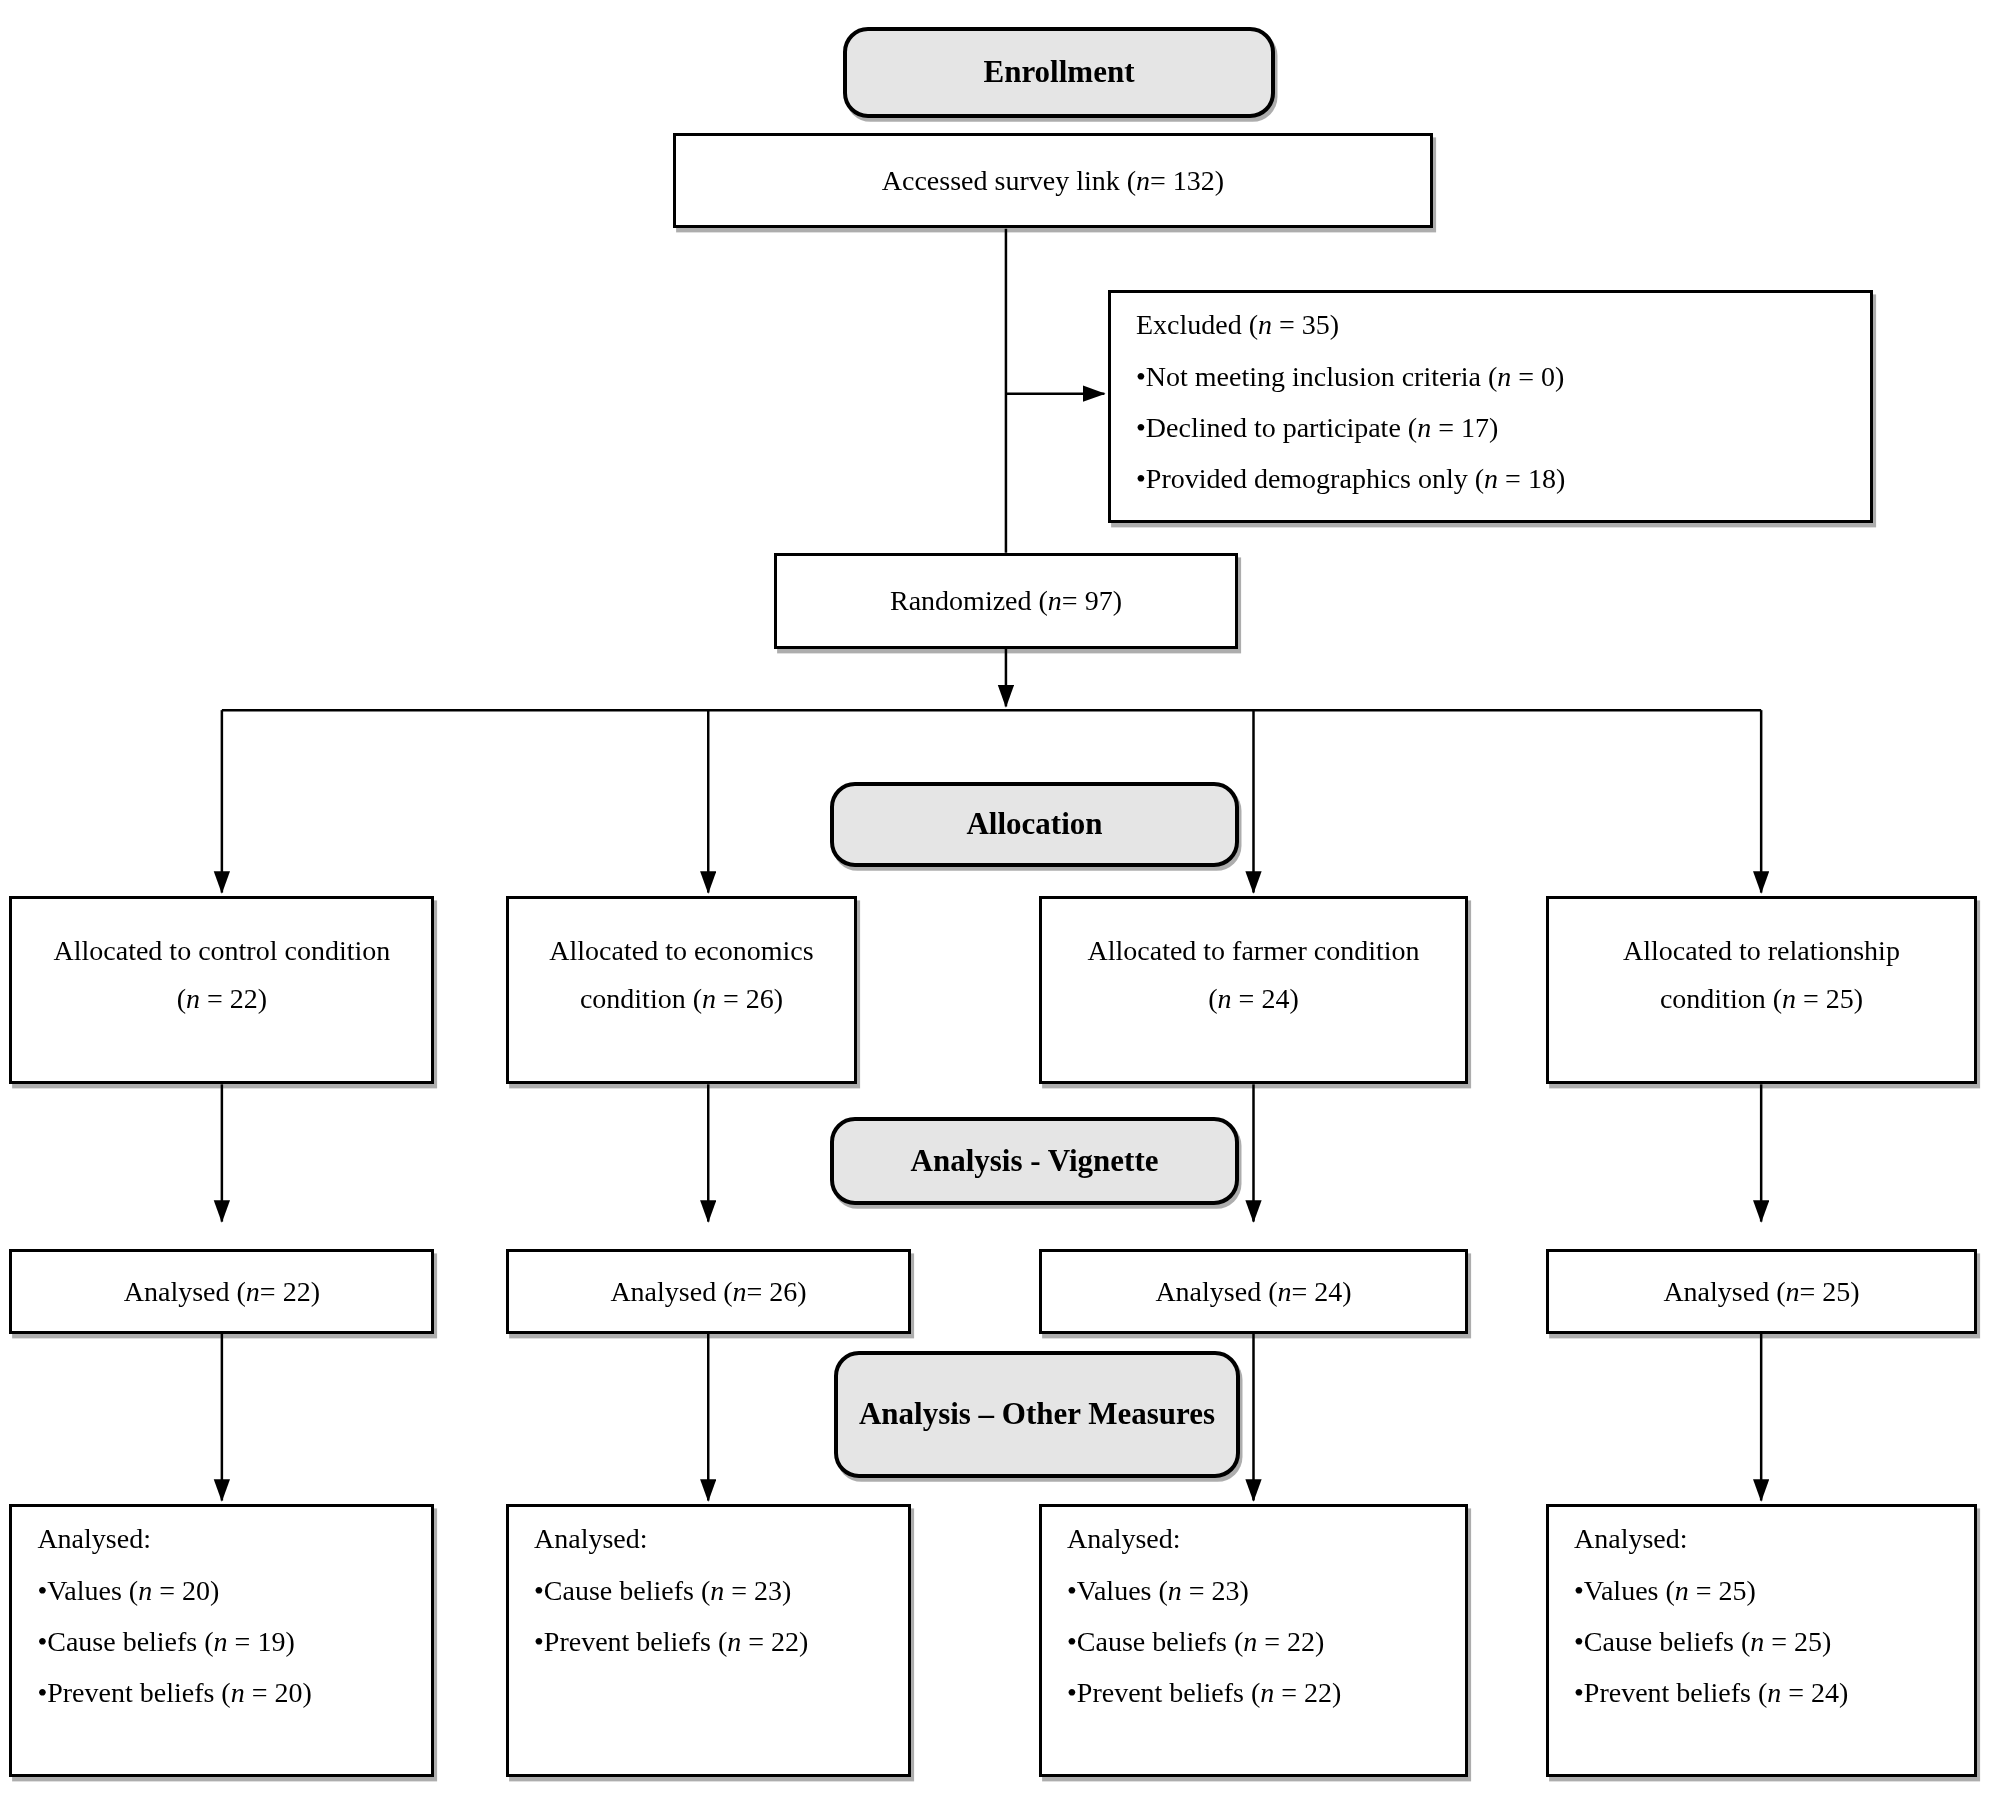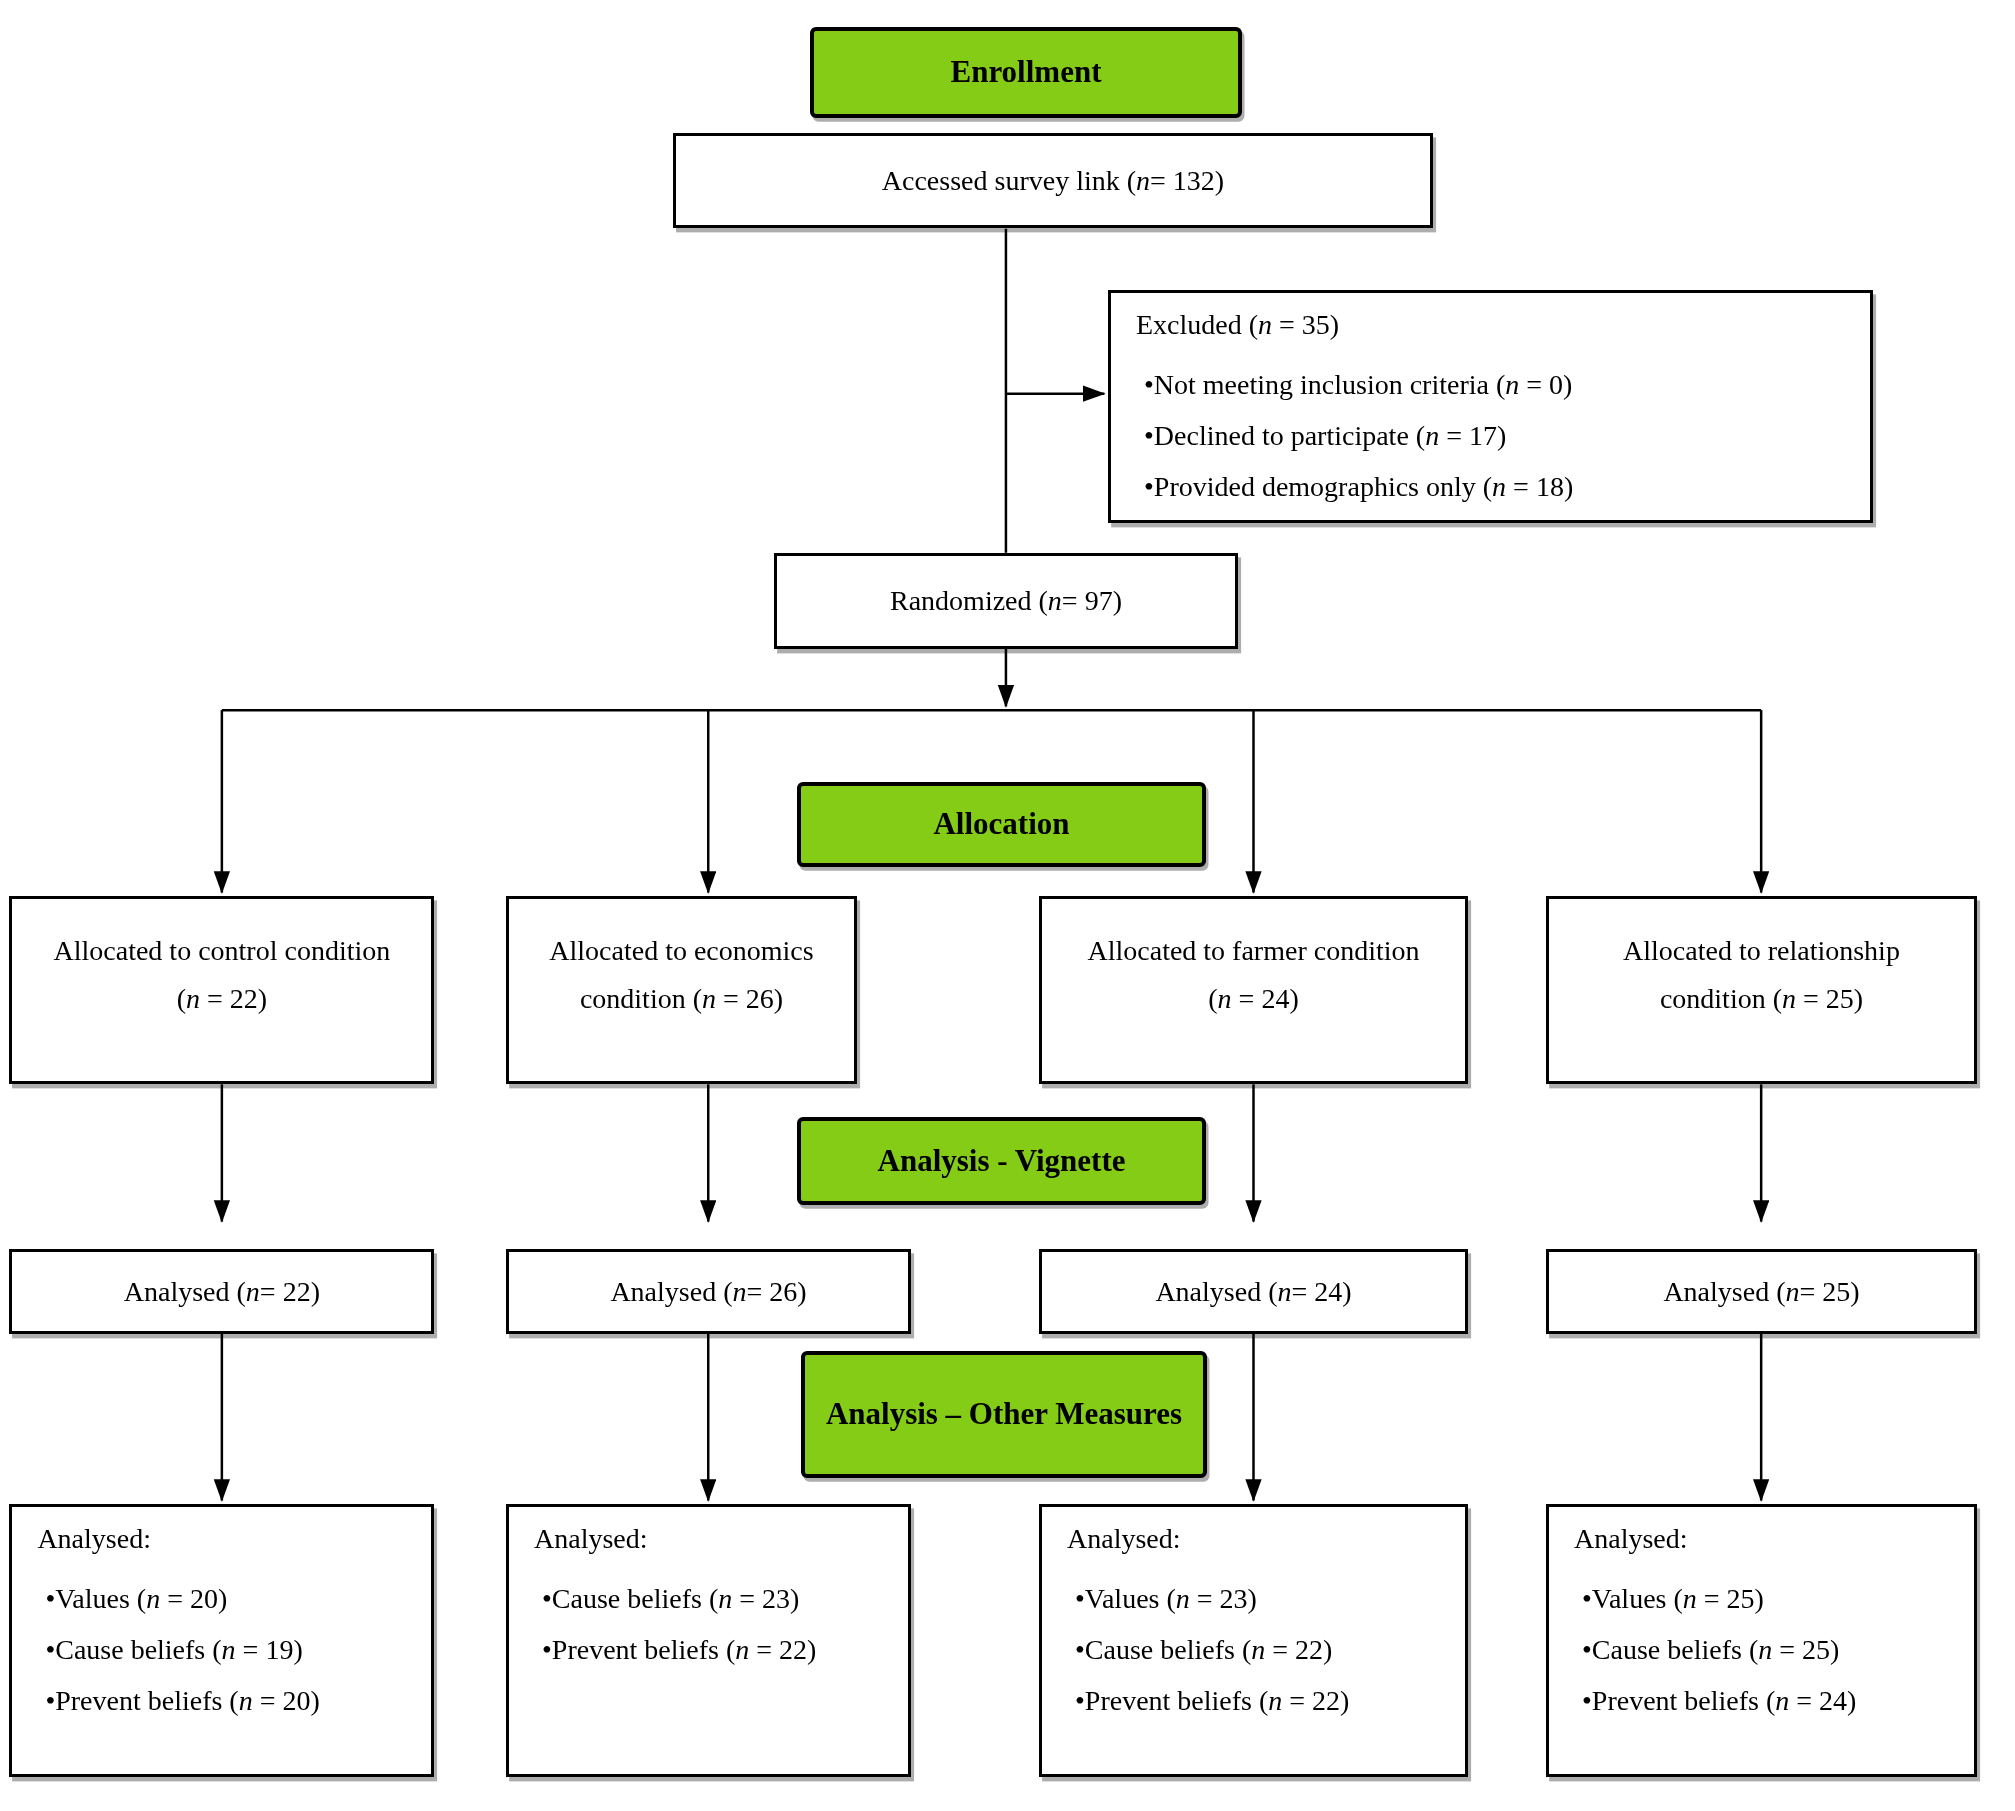--- a/index.html
+++ b/index.html
@@ -11,29 +11,29 @@
   svg.connectors{position:absolute;left:0;top:0;z-index:1;}
 
   .box{
     position:absolute;z-index:2;background:#fff;border:3.1px solid #000;
     box-sizing:border-box;font-size:28px;line-height:1.5;
     box-shadow:3.1px 4.4px 0 rgba(0,0,0,0.32);
   }
   .centered{display:flex;align-items:center;justify-content:center;text-align:center;}
 
   .hdr{
-    position:absolute;z-index:3;background:#84cc16;border:4.4px solid #000;
-    border-radius:6px;box-sizing:border-box;font-weight:bold;font-size:31px;
+    position:absolute;z-index:3;background:#e5e5e5;border:4.4px solid #000;
+    border-radius:25px;box-sizing:border-box;font-weight:bold;font-size:31px;
     display:flex;align-items:center;justify-content:center;text-align:center;
-    line-height:1.45;box-shadow:2.5px 3.8px 0 rgba(0,0,0,0.32);padding:0 12.5px;
+    line-height:1.45;box-shadow:2.5px 3.8px 0 rgba(0,0,0,0.32);padding:0 12.5px;margin-left:33px;
   }
 
   
   .listbox{padding:6.3px 17.5px 0 25px;line-height:1.83;}
-  .listbox ul{list-style:none;margin:8px;padding:0;}
+  .listbox ul{list-style:none;margin:0;padding:0;}
   .listbox li{padding-left:33px;text-indent:-33px;}
   .listbox li::before{content:"\2022 ";}
 
   
   .alloc{display:flex;justify-content:center;align-items:flex-start;
          padding-top:27.6px;text-align:center;line-height:1.72;}
   .alloc .txt{display:inline-block;max-width:338px;}
   .alloc.narrow .txt{max-width:313px;}
 
   

